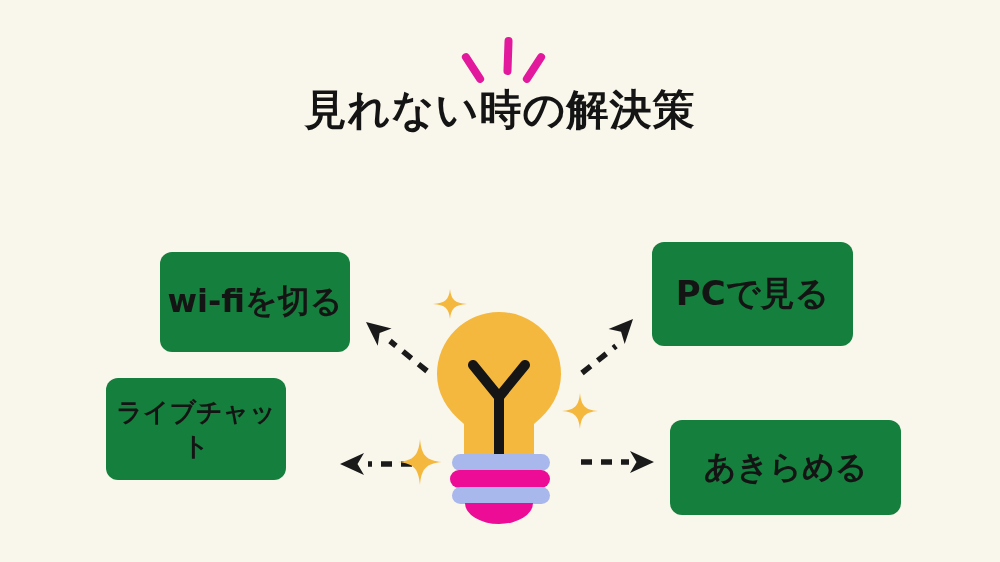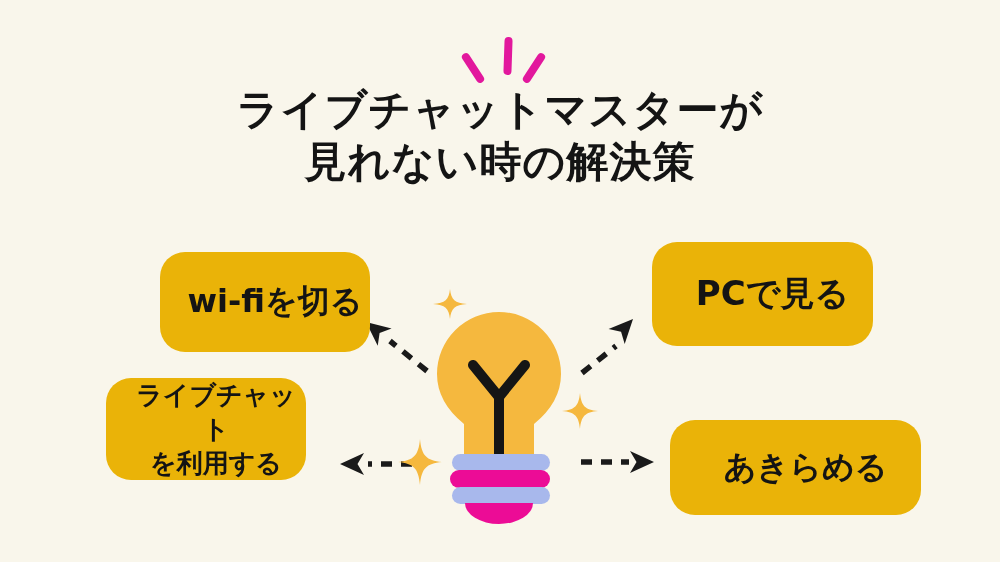--- a/index.html
+++ b/index.html
@@ -12,23 +12,23 @@
   #ray-left{left:469px;top:51px;height:34px;transform:rotate(-33deg);}
   #ray-center{left:504px;top:37px;height:38px;transform:rotate(2deg);}
   #ray-right{left:530px;top:51px;height:34px;transform:rotate(33deg);}
   
   .title{
     position:absolute;left:0;top:84px;width:100%;text-align:center;
     font-size:42px;font-weight:900;line-height:52px;color:#141414;letter-spacing:1px;
   }
   
   .box{
-    position:absolute;background:#eab308;border-radius:25px;
+    position:absolute;background:#15803d;border-radius:12px;
     display:flex;flex-direction:column;align-items:center;justify-content:center;
-    text-align:center;font-weight:bold;color:#141414;padding-left:20px;
+    text-align:center;font-weight:bold;color:#141414;
   }
   #box-wifi{left:160px;top:252px;width:190px;height:100px;font-size:32px;}
   #box-pc{left:652px;top:242px;width:201px;height:104px;font-size:34px;}
   #box-livechat{left:106px;top:378px;width:180px;height:102px;font-size:26px;line-height:34px;}
   #box-giveup{left:670px;top:420px;width:231px;height:95px;font-size:32px;}
   
   svg.art{position:absolute;left:0;top:0;width:1000px;height:562px;}
   .dash{stroke:#1A1A1A;stroke-width:5.5;stroke-dasharray:11 9;fill:none;}
   .head{fill:#1A1A1A;stroke:none;}
   .bulb{fill:#F5B83E;}
@@ -42,21 +42,20 @@
 
 <div class="stage">
 
   <div>
     <span class="ray" id="ray-left"></span>
     <span class="ray" id="ray-center"></span>
     <span class="ray" id="ray-right"></span>
   </div>
 
   <div class="title">
-    <div>ライブチャットマスターが</div>
     <div>見れない時の解決策</div>
   </div>
 
   <svg class="art" viewBox="0 0 1000 562" aria-hidden="true">
 
     <g>
       <path class="dash" d="M 427 371 L 390 341"></path>
       <path class="head" d="M 0 0 L -24 11 L -17.5 0 L -24 -11 Z" transform="translate(366,322) rotate(-141)"></path>
     </g>
     <g>
@@ -88,20 +87,19 @@
   <div class="box" id="box-wifi">
     <span>wi-fiを切る</span>
   </div>
 
   <div class="box" id="box-pc">
     <span>PCで見る</span>
   </div>
 
   <div class="box" id="box-livechat">
     <span>ライブチャット</span>
-    <span>を利用する</span>
   </div>
 
   <div class="box" id="box-giveup">
     <span>あきらめる</span>
   </div>
 
 </div>
 
 </body></html>

